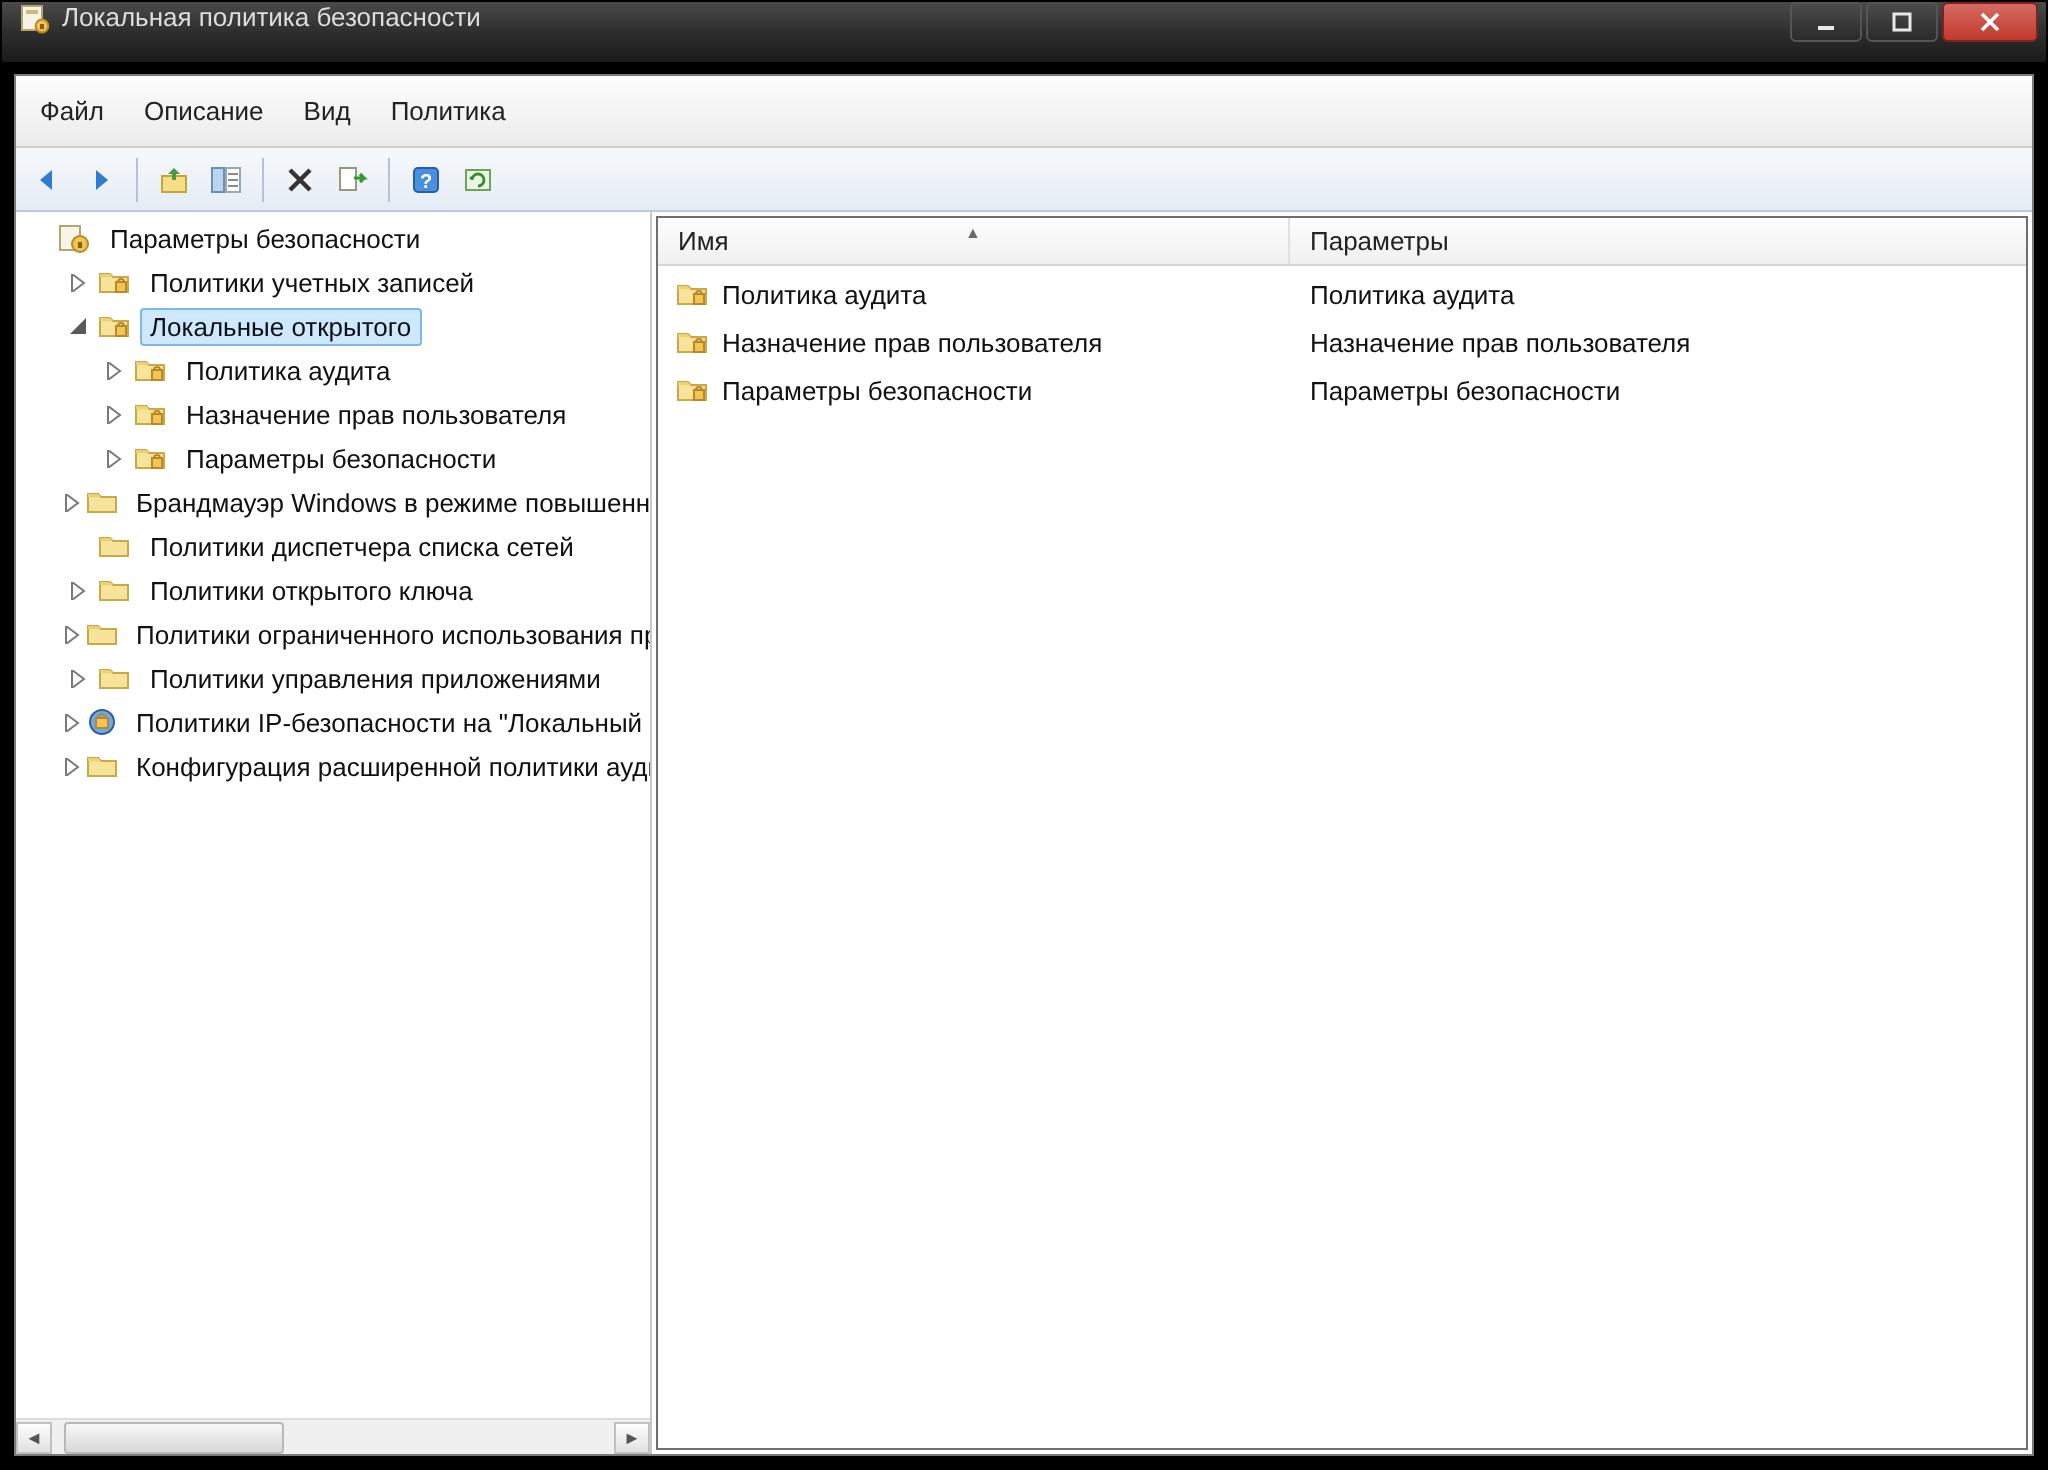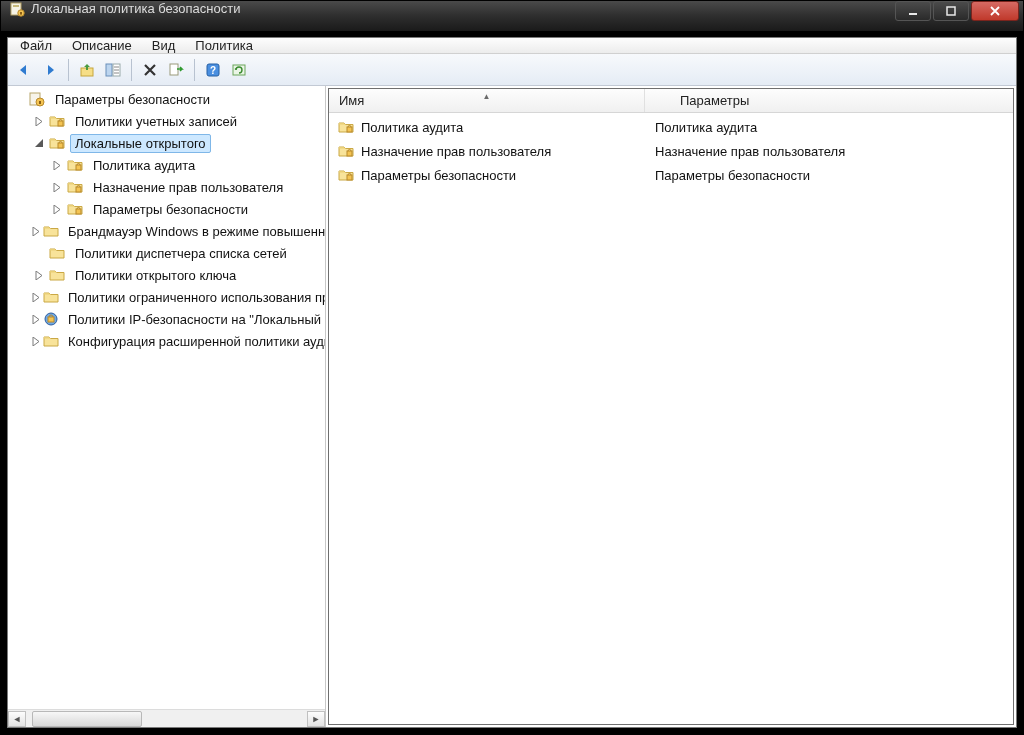--- a/index.html
+++ b/index.html
@@ -50,21 +50,21 @@
   .inner-frame {
     flex: 1;
     margin: 6px;
     background: #fff;
     border: 1px solid #7a7a7a;
     display: flex;
     flex-direction: column;
   }
 
   .menubar {
-    height: 16px;
+    height: 36px;
     background: linear-gradient(to bottom,#fdfdfd,#ececec);
     border-bottom: 1px solid #d0d0d0;
     display: flex;
     align-items: stretch;
     padding: 0 2px;
   }
   .menu-item {
     padding: 4px 10px;
     font-size: 13px;
     color: #222;
@@ -170,21 +170,20 @@
     background:#fff;
     display:flex;
     flex-direction:column;
     margin-left:4px;
   }
   .list-header {
     height:24px;
     display:flex;
     background:linear-gradient(to bottom,#fdfdfd,#f0f0f0);
     border-bottom:1px solid #d6d6d6;
-    gap:25px;
   }
   .col {
     display:flex; align-items:center;
     padding:0 10px;
     font-size:13px;
     color:#222;
     border-right:1px solid #e0e0e0;
     cursor:pointer;
     position:relative;
   }
@@ -463,20 +462,34 @@
                   <path d="M1 0 L7 4.5 L1 9 Z" fill="none" stroke="#7a7a7a"></path>
                 </svg>
               </span>
               <span class="node-icon">
                 <svg viewBox="0 0 16 16" width="16" height="16">
                   <path d="M1 4 L6 4 L7.5 5.5 L15 5.5 L15 13 L1 13 Z" fill="#f8e39a" stroke="#caa845"></path>
                   <path d="M1 4 L6 4 L7.5 5.5 L1 5.5 Z" fill="#e9cf76"></path>
                 </svg>
               </span>
               <span class="node-label-wrap"><span>Политики ограниченного использования программ</span></span>
+            </div>
+            <div class="tree-node" style="padding-left: 22px;">
+              <span class="expander">
+                <svg width="9" height="9" viewBox="0 0 9 9">
+                  <path d="M1 0 L7 4.5 L1 9 Z" fill="none" stroke="#7a7a7a"></path>
+                </svg>
+              </span>
+              <span class="node-icon">
+                <svg viewBox="0 0 16 16" width="16" height="16">
+                  <path d="M1 4 L6 4 L7.5 5.5 L15 5.5 L15 13 L1 13 Z" fill="#f8e39a" stroke="#caa845"></path>
+                  <path d="M1 4 L6 4 L7.5 5.5 L1 5.5 Z" fill="#e9cf76"></path>
+                </svg>
+              </span>
+              <span class="node-label-wrap"><span>Политики управления приложениями</span></span>
             </div>
             <div class="tree-node" style="padding-left: 22px;">
               <span class="expander">
                 <svg width="9" height="9" viewBox="0 0 9 9">
                   <path d="M1 0 L7 4.5 L1 9 Z" fill="none" stroke="#7a7a7a"></path>
                 </svg>
               </span>
               <span class="node-icon">
                 <svg viewBox="0 0 16 16" width="16" height="16">
                   <circle cx="8" cy="8" r="6" fill="#6fa9e6" stroke="#2e5e9e"></circle>

